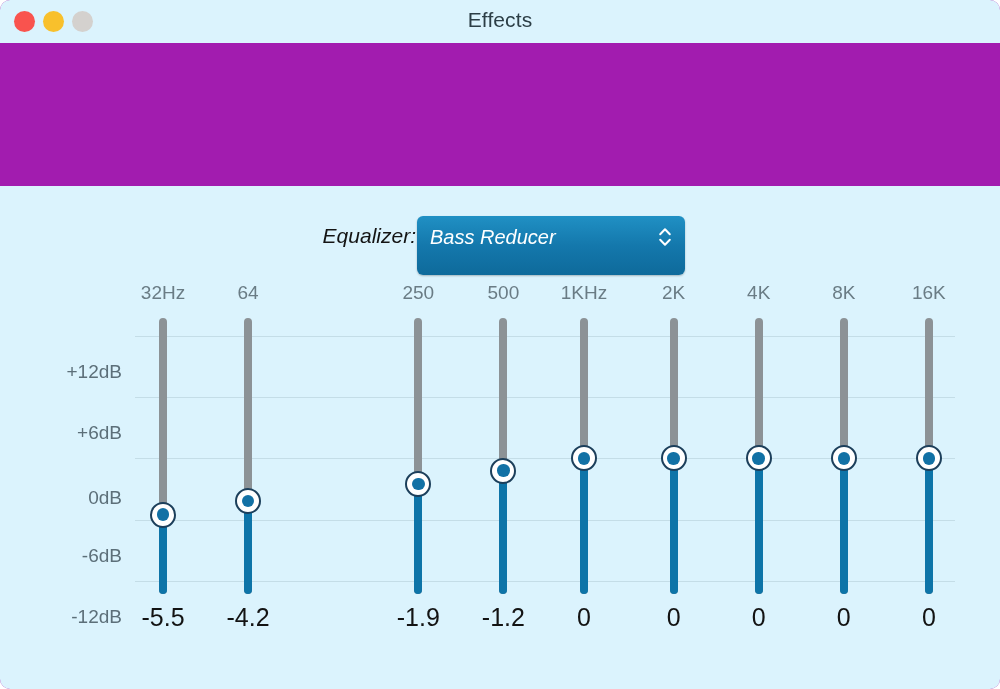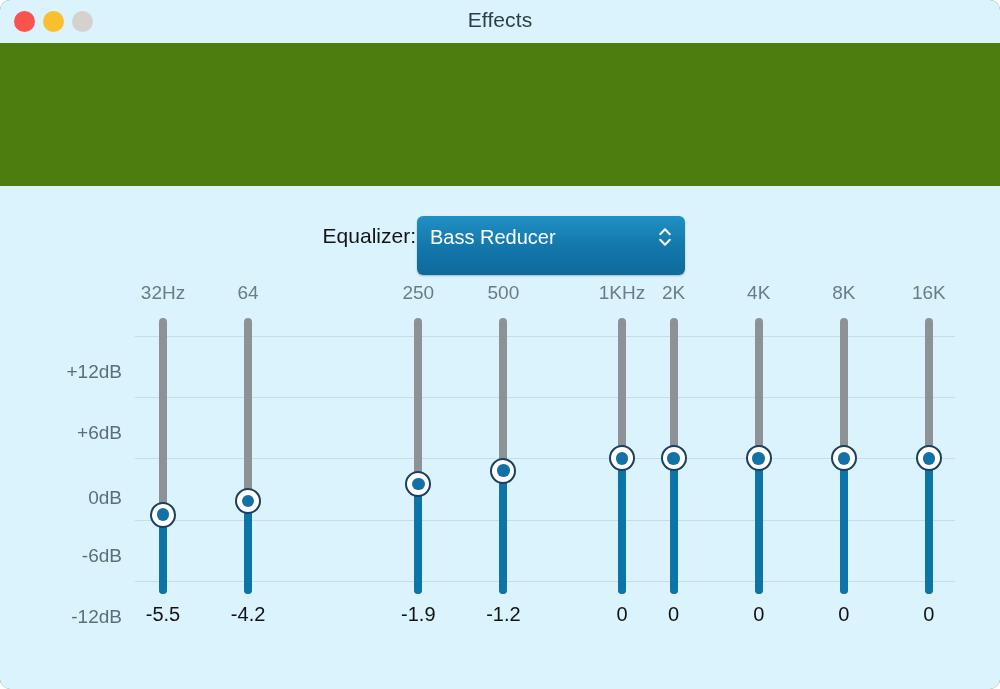--- a/index.html
+++ b/index.html
@@ -13,21 +13,21 @@
     overflow: hidden;
     font-family: "Liberation Sans", sans-serif;
     -webkit-font-smoothing: antialiased;
   }
 
   .window {
     position: absolute;
     left: 0; top: 0;
     width: 1000px;
     height: 689px;
-    background: #4d7c0f;
+    background: #a21caf;
     border-radius: 10px;
     overflow: hidden;
   }
 
   
   .titlebar {
     position: absolute;
     left: 0; top: 0;
     width: 1000px;
     height: 43px;
@@ -133,20 +133,21 @@
     height: 503px;
     background: #DBF3FD;
   }
 
   
   .eq-row {
     position: absolute;
     left: 0; top: 30px;
     width: 1000px;
     height: 42px;
+    font-style: italic;
   }
   .eq-label {
     position: absolute;
     right: 584px;
     top: 8px;
     font-size: 21px;
     color: #141414;
   }
   .eq-popup {
     position: absolute;
@@ -209,21 +210,21 @@
     width: 100%;
     text-align: center;
     font-size: 19px;
     color: #6A7C85;
   }
   .band-value {
     position: absolute;
     top: 417px;
     width: 100%;
     text-align: center;
-    font-size: 20px;
+    font-size: 25px;
     color: #131313;
   }
 
   .vtrack {
     position: absolute;
     left: 50%;
     margin-left: -4px;
     width: 8px;
     border-radius: 4px;
     background: #8C9296;
@@ -319,21 +320,21 @@
           <div class="vthumb" style="top: 284.9px;"></div>
           <div class="band-value">-1.9</div>
         </div>
         <div class="band" style="left: 503.4px;">
           <div class="band-name">500</div>
           <div class="vtrack" style="top: 132px; height: 276px;"></div>
           <div class="vfill" style="top: 284.64px; height: 123.36px;"></div>
           <div class="vthumb" style="top: 271.64px;"></div>
           <div class="band-value">-1.2</div>
         </div>
-        <div class="band" style="left: 622px;">
+        <div class="band" style="left: 584px;">
           <div class="band-name">1KHz</div>
           <div class="vtrack" style="top: 132px; height: 276px;"></div>
           <div class="vfill" style="top: 272.4px; height: 135.6px;"></div>
           <div class="vthumb" style="top: 259.4px;"></div>
           <div class="band-value">0</div>
         </div>
         <div class="band" style="left: 673.6px;">
           <div class="band-name">2K</div>
           <div class="vtrack" style="top: 132px; height: 276px;"></div>
           <div class="vfill" style="top: 272.4px; height: 135.6px;"></div>

